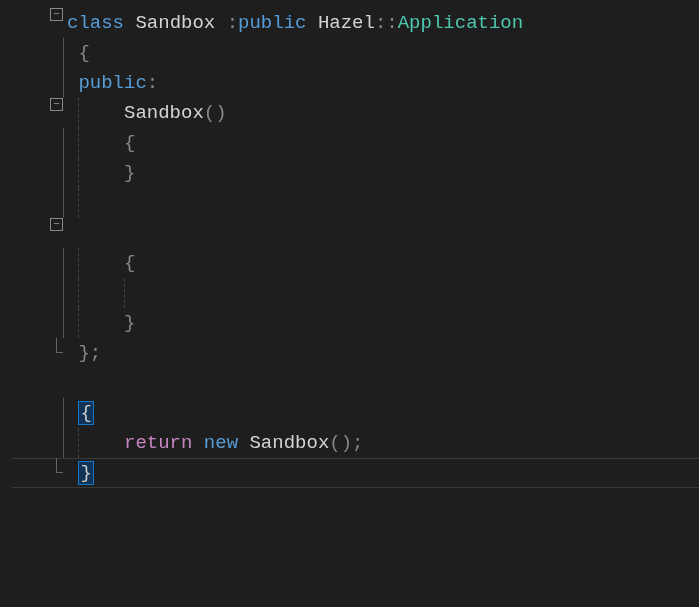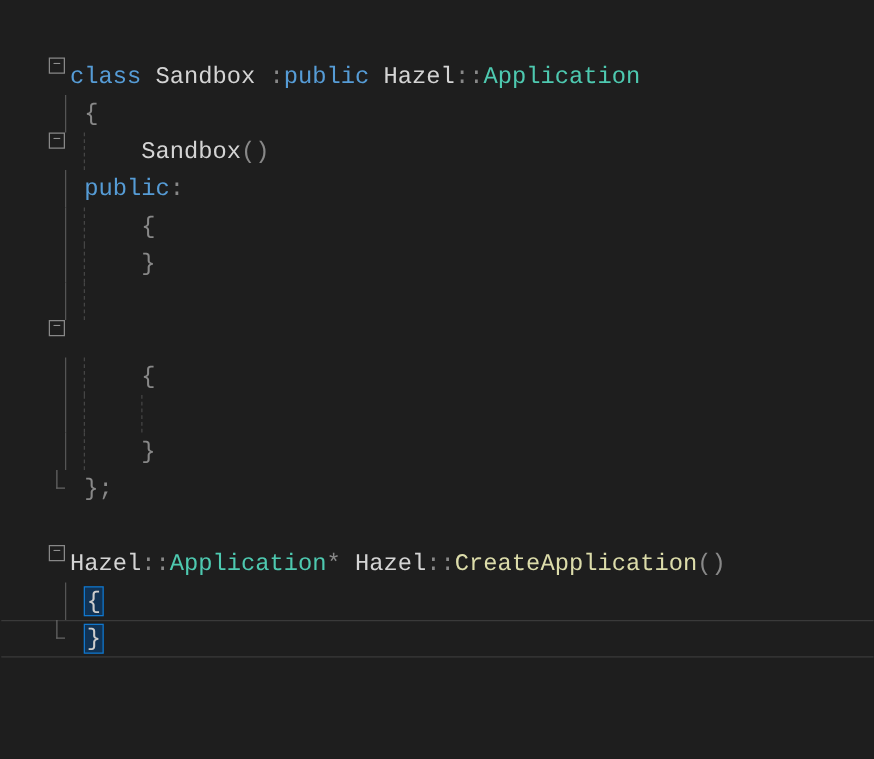--- a/index.html
+++ b/index.html
@@ -7,22 +7,21 @@
       background: #1e1e1e;
       font-family: 'Consolas', 'Courier New', monospace;
       font-size: 19px;
       color: #d4d4d4;
       width: 699px;
       height: 607px;
       overflow: hidden;
       position: relative;
     }
     .editor {
-      padding: 8px 0 0 1px;
-      margin-top: 38px;
+      padding: 8px 0 0 12px;
     }
     .line {
       display: flex;
       align-items: flex-start;
       height: 30px;
       line-height: 30px;
     }
     .gutter {
       width: 55px;
       flex-shrink: 0;
@@ -106,30 +105,30 @@
 
   <div class="line">
     <div class="gutter">
         <span class="solid-line" style="margin-left:42px"></span>
       </div>
     <div class="code"> <span class="brace">{</span></div>
   </div>
 
   <div class="line">
     <div class="gutter">
+        <span class="solid-line" style="margin-left:42px"></span>
+      </div>
+    <div class="code"> <span class="access">public</span><span class="punct">:</span></div>
+  </div>
+
+  <div class="line">
+    <div class="gutter">
         <div class="fold-box fold-minus"></div>
       </div>
     <div class="code"> <span class="guide-col"></span>    <span>Sandbox</span><span class="paren">()</span></div>
-  </div>
-
-  <div class="line">
-    <div class="gutter">
-        <span class="solid-line" style="margin-left:42px"></span>
-      </div>
-    <div class="code"> <span class="access">public</span><span class="punct">:</span></div>
   </div>
 
   <div class="line">
     <div class="gutter">
         <span class="solid-line" style="margin-left:42px"></span>
       </div>
     <div class="code"> <span class="guide-col"></span>    <span class="brace">{</span></div>
   </div>
 
 
@@ -179,34 +178,34 @@
         <span style="display:inline-block;border-left:1px solid #666;border-bottom:1px solid #666;width:7px;height:15px;margin-left:42px;margin-bottom:14px"></span>
       </div>
     <div class="code"> <span class="brace">};</span></div>
   </div>
 
   <div class="line">
     <div class="gutter"></div>
     <div class="code"></div>
   </div>
 
-  <div class="line">
-    <div class="gutter">
-        <div class="fold-box fold-minus"></div>
-      </div>
-    <div class="code"><span>Hazel</span><span class="punct">::</span><span class="type">Application</span><span class="op">*</span> <span>Hazel</span><span class="punct">::</span><span class="func">CreateApplication</span><span class="paren">()</span></div>
-  </div>
 
   <div class="line">
     <div class="gutter">
         <span class="solid-line" style="margin-left:42px"></span>
       </div>
     <div class="code"> <span class="hl-brace">{</span></div>
   </div>
 
+  <div class="line">
+    <div class="gutter">
+        <span class="solid-line" style="margin-left:42px"></span>
+      </div>
+    <div class="code"> <span class="guide-col"></span>    <span class="ctrl">return</span> <span class="kw">new</span> <span>Sandbox</span><span class="paren">()</span><span class="semi">;</span></div>
+  </div>
 
   <div class="line" style="position:relative">
     <div class="curline"></div>
     <div class="gutter">
         <span style="display:inline-block;border-left:1px solid #666;border-bottom:1px solid #666;width:7px;height:15px;margin-left:42px;margin-bottom:14px"></span>
       </div>
     <div class="code"> <span class="hl-brace">}</span></div>
   </div>
 
 </div>

